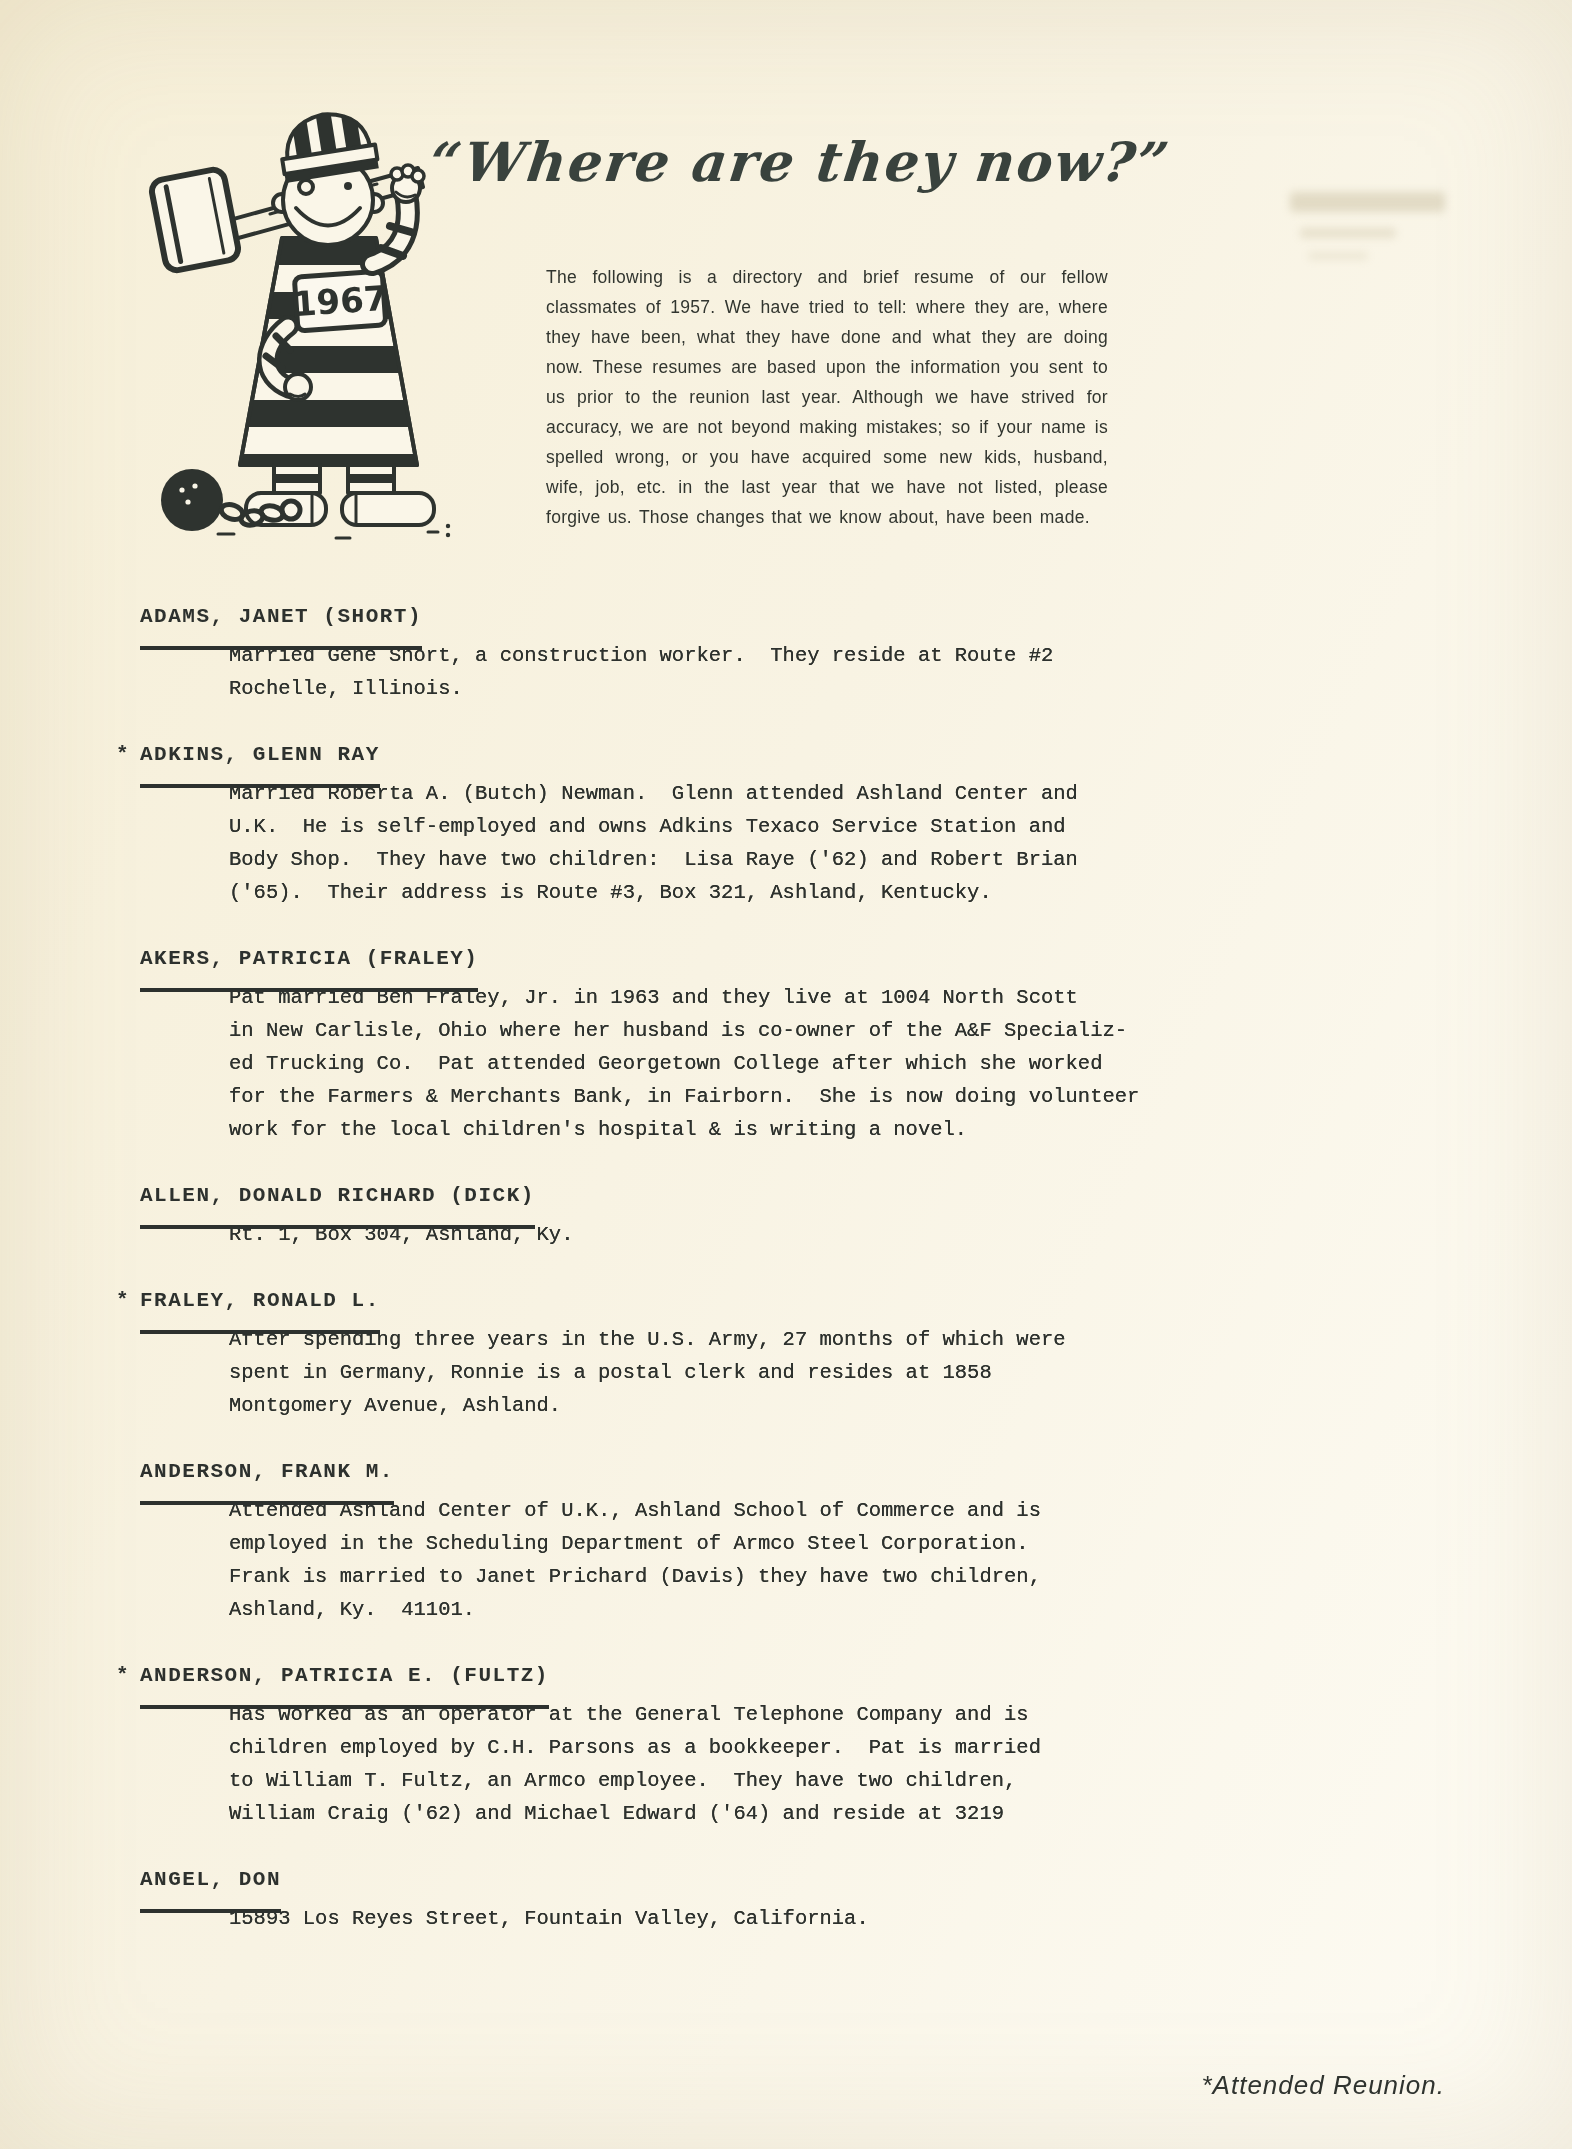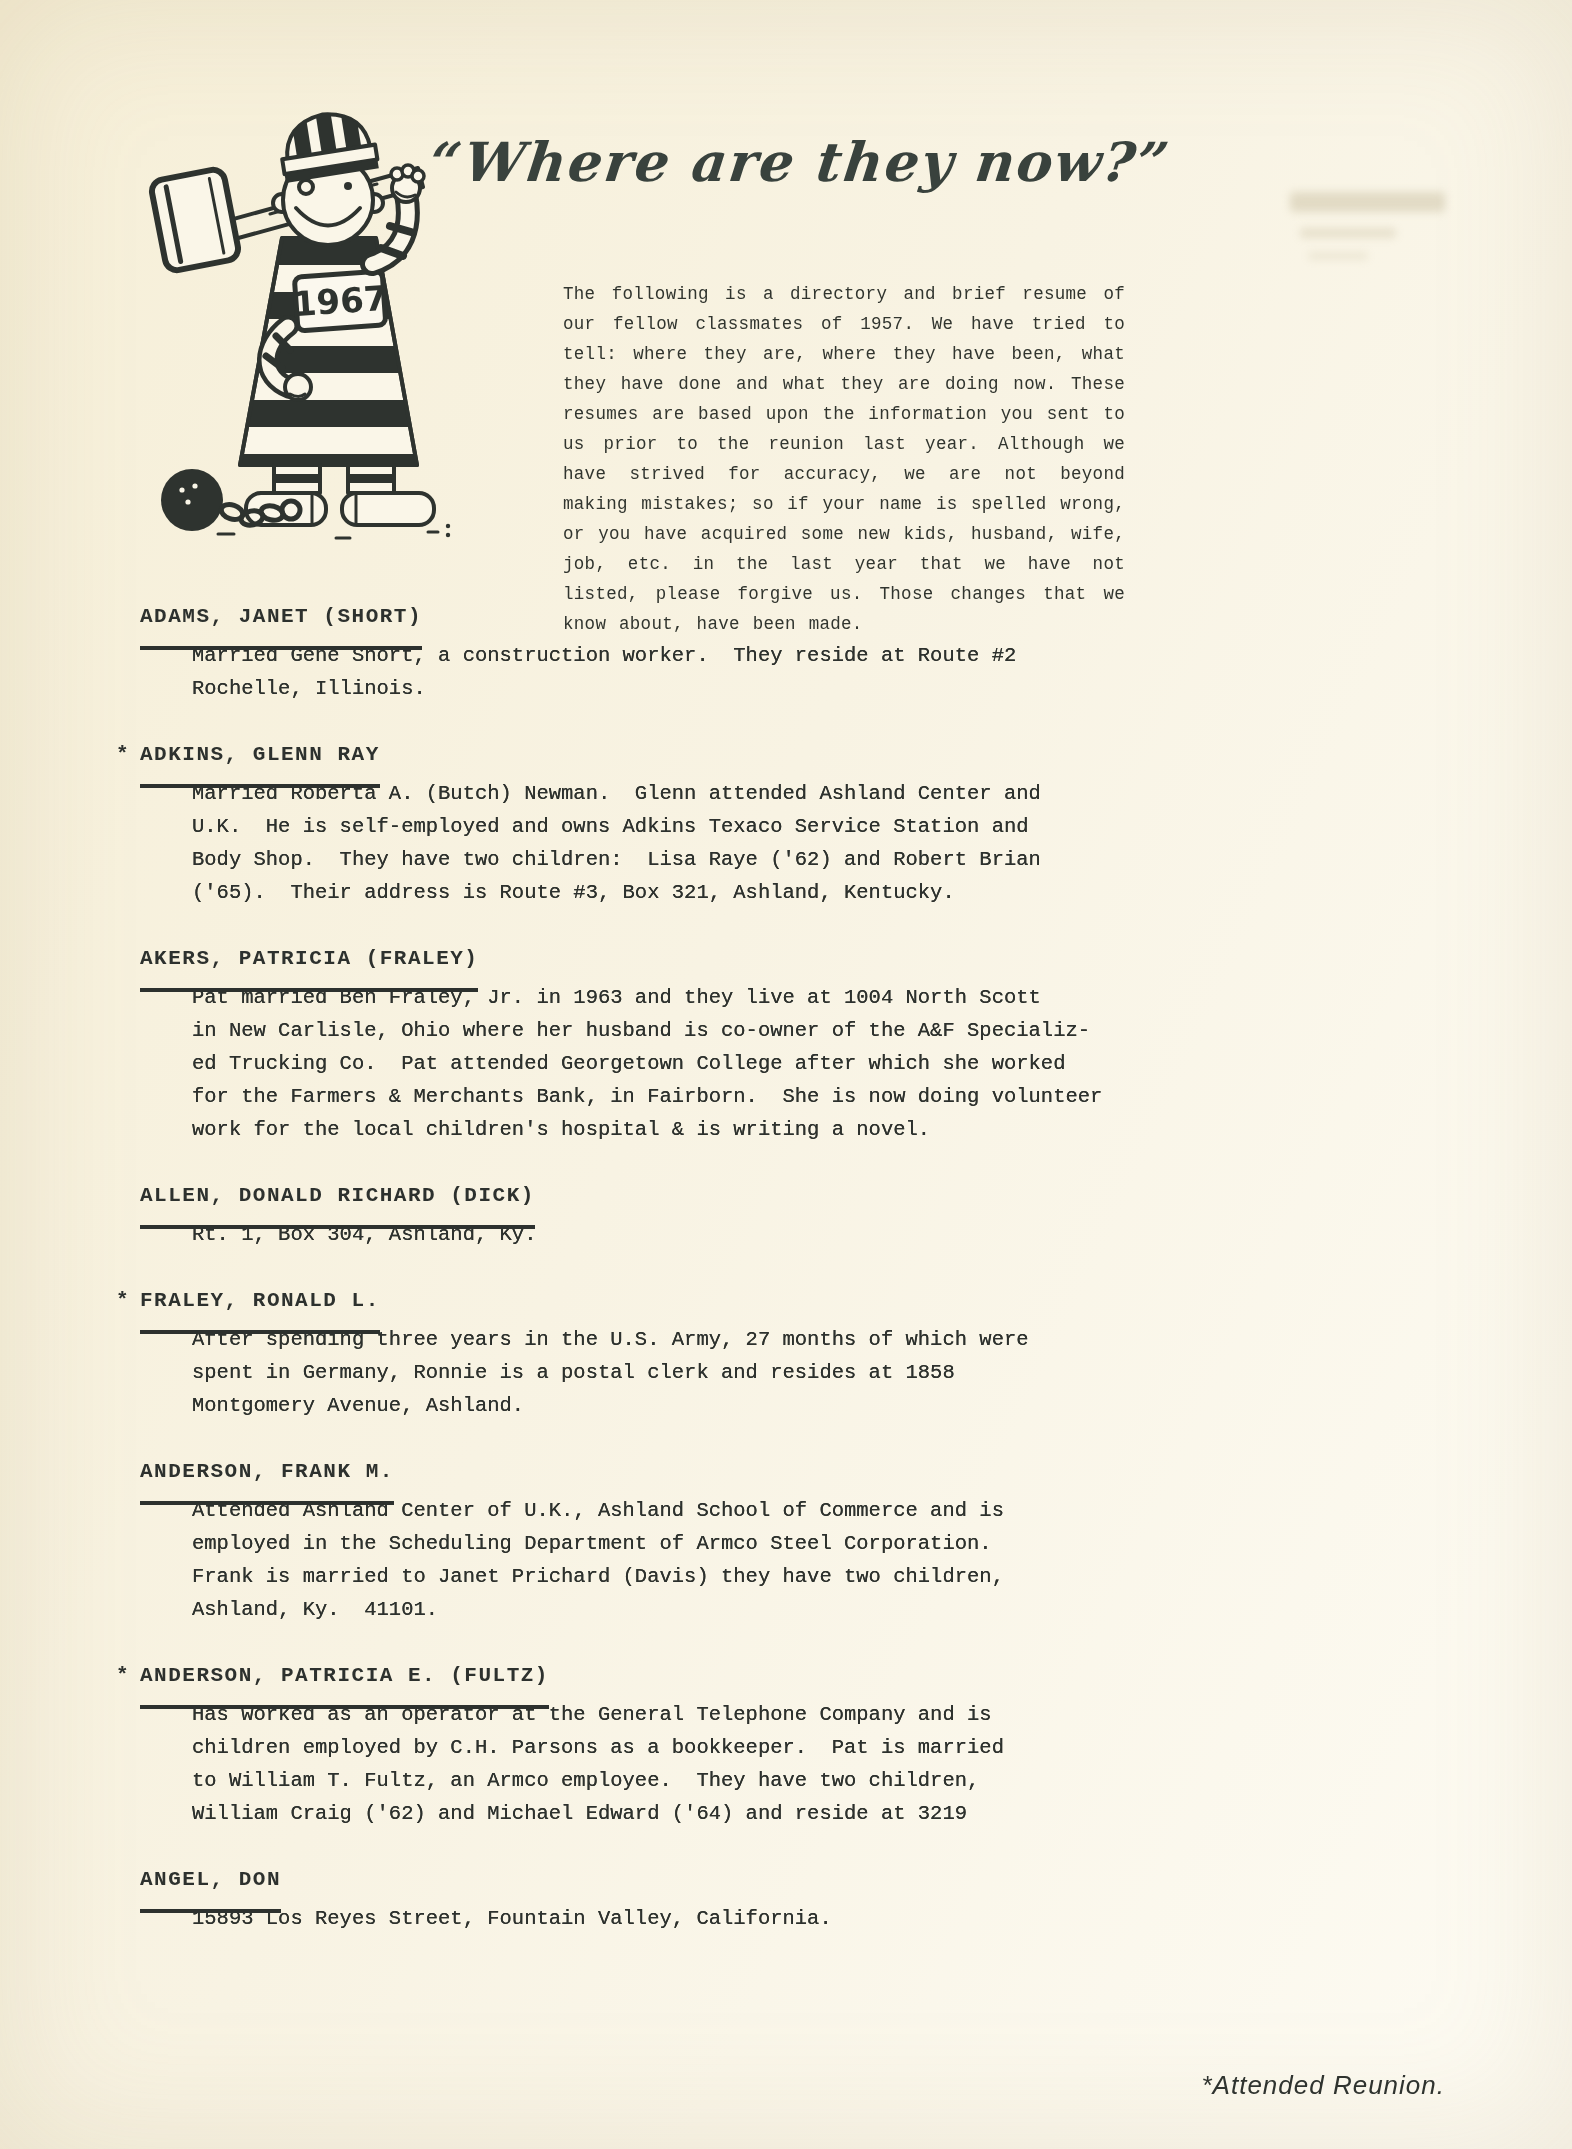--- a/index.html
+++ b/index.html
@@ -19,43 +19,43 @@
     position:absolute;left:430px;top:94px;
     font-family:"DejaVu Serif",serif;
     font-style:italic;font-weight:700;
     font-size:54px;letter-spacing:2px;
     color:#39423d;
     transform:skewX(-7deg);
     white-space:nowrap;
   }
   .intro{
     position:absolute;left:546px;top:262px;width:562px;
-    font-family:Liberation Mono, monospace;
+    font-family:Liberation Sans, sans-serif;
     font-size:17.5px;line-height:30px;
     text-align:justify;word-spacing:2px;letter-spacing:.3px;
-    color:#31352f;margin:17px;
+    color:#31352f;margin:0;
   }
   .bleed{position:absolute;background:#b4a782;filter:blur(4px);border-radius:4px;}
   .bleed.b1{left:1290px;top:192px;width:155px;height:20px;opacity:.33;}
   .bleed.b2{left:1300px;top:228px;width:96px;height:10px;opacity:.26;}
   .bleed.b3{left:1308px;top:252px;width:60px;height:8px;opacity:.18;}
   
   .entries{
     position:absolute;left:140px;top:600px;width:1200px;
     font-size:20.5px;line-height:33px;
   }
   .entry{margin:0 0 33px 0;}
   .entry h2{
     position:relative;display:block;margin:0 0 6px 0;
     font-size:21px;font-weight:700;letter-spacing:1.5px;
     line-height:33px;
   }
   .entry .star{position:absolute;left:-24px;top:0;font-weight:700;}
   .entry .name{border-bottom:4px solid #2d312e;padding-bottom:18px;}
-  .entry .body{margin-left:52px;}
+  .entry .body{margin-left:89px;}
   .line{white-space:pre;text-shadow:0 0 .5px #33372f;}
   
   .footnote{
     position:absolute;right:127px;top:2070px;
     font-family:Liberation Sans, sans-serif;
     font-style:italic;font-size:26px;letter-spacing:1px;
     color:#2f332f;
   }
 </style>
 </head>

